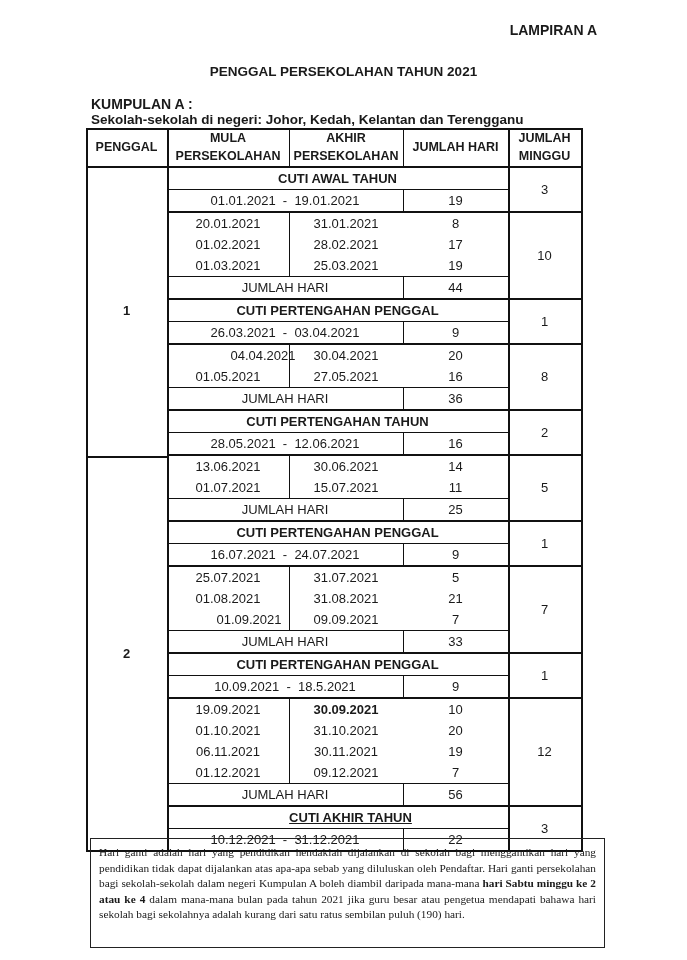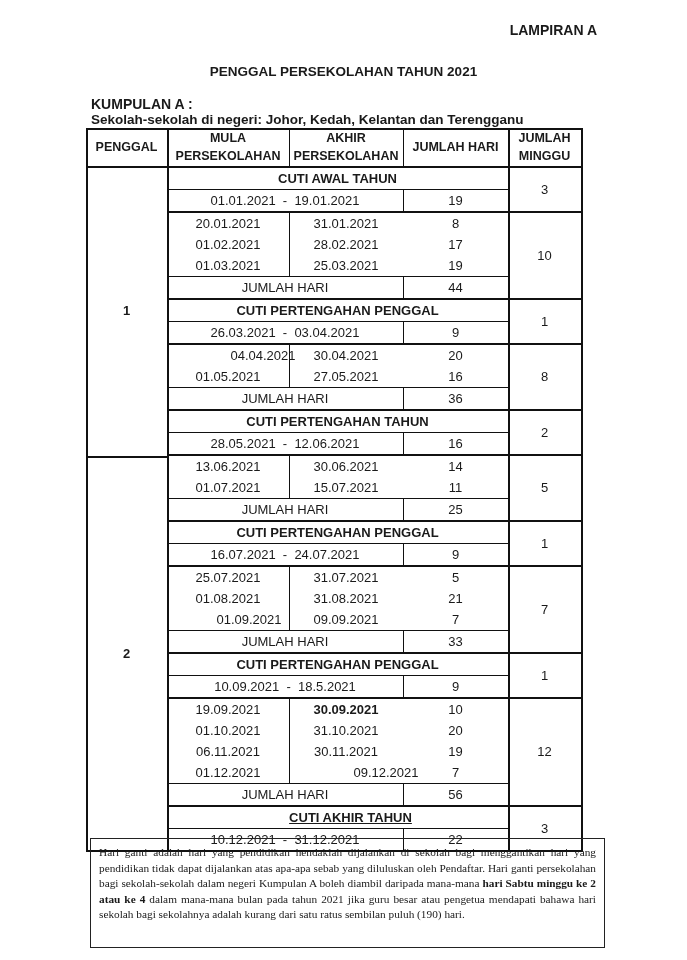--- a/index.html
+++ b/index.html
@@ -131,21 +131,21 @@
     <div class="cell " style="left: 167px; top: 699px; width: 122px; height: 21px; white-space: pre;">19.09.2021</div>
     <div class="cell " style="left: 289px; top: 699px; width: 114px; height: 21px; white-space: pre; font-weight: bold;">30.09.2021</div>
     <div class="cell " style="left: 403px; top: 699px; width: 105px; height: 21px; white-space: pre;">10</div>
     <div class="cell " style="left: 167px; top: 720px; width: 122px; height: 21px; white-space: pre;">01.10.2021</div>
     <div class="cell " style="left: 289px; top: 720px; width: 114px; height: 21px; white-space: pre;">31.10.2021</div>
     <div class="cell " style="left: 403px; top: 720px; width: 105px; height: 21px; white-space: pre;">20</div>
     <div class="cell " style="left: 167px; top: 741px; width: 122px; height: 21px; white-space: pre;">06.11.2021</div>
     <div class="cell " style="left: 289px; top: 741px; width: 114px; height: 21px; white-space: pre;">30.11.2021</div>
     <div class="cell " style="left: 403px; top: 741px; width: 105px; height: 21px; white-space: pre;">19</div>
     <div class="cell " style="left: 167px; top: 762px; width: 122px; height: 21px; white-space: pre;">01.12.2021</div>
-    <div class="cell " style="left: 289px; top: 762px; width: 114px; height: 21px; white-space: pre; padding-left: 40px;">09.12.2021</div>
+    <div class="cell " style="left: 289px; top: 762px; width: 114px; height: 21px; white-space: pre;">09.12.2021</div>
     <div class="cell " style="left: 403px; top: 762px; width: 105px; height: 21px; white-space: pre;">7</div>
     <div class="line" style="left: 289px; top: 699px; width: 1px; height: 84px;"></div>
     <div class="line" style="left: 167px; top: 783px; width: 341px; height: 1px;"></div>
     <div class="cell " style="left: 167px; top: 784px; width: 236px; height: 21px; white-space: pre;">JUMLAH HARI</div>
     <div class="cell " style="left: 403px; top: 784px; width: 105px; height: 21px; white-space: pre;">56</div>
     <div class="line" style="left: 403px; top: 783px; width: 1px; height: 22px;"></div>
     <div class="cell " style="left: 508px; top: 699px; width: 73px; height: 106px; white-space: pre;">12</div>
     <div class="line" style="left: 167px; top: 805px; width: 414px; height: 2px;"></div>
     <div class="cell bold" style="left: 180px; top: 807px; width: 341px; height: 21px; white-space: pre; text-decoration: underline;">CUTI AKHIR TAHUN</div>
     <div class="line" style="left: 167px; top: 828px; width: 341px; height: 1px;"></div>

